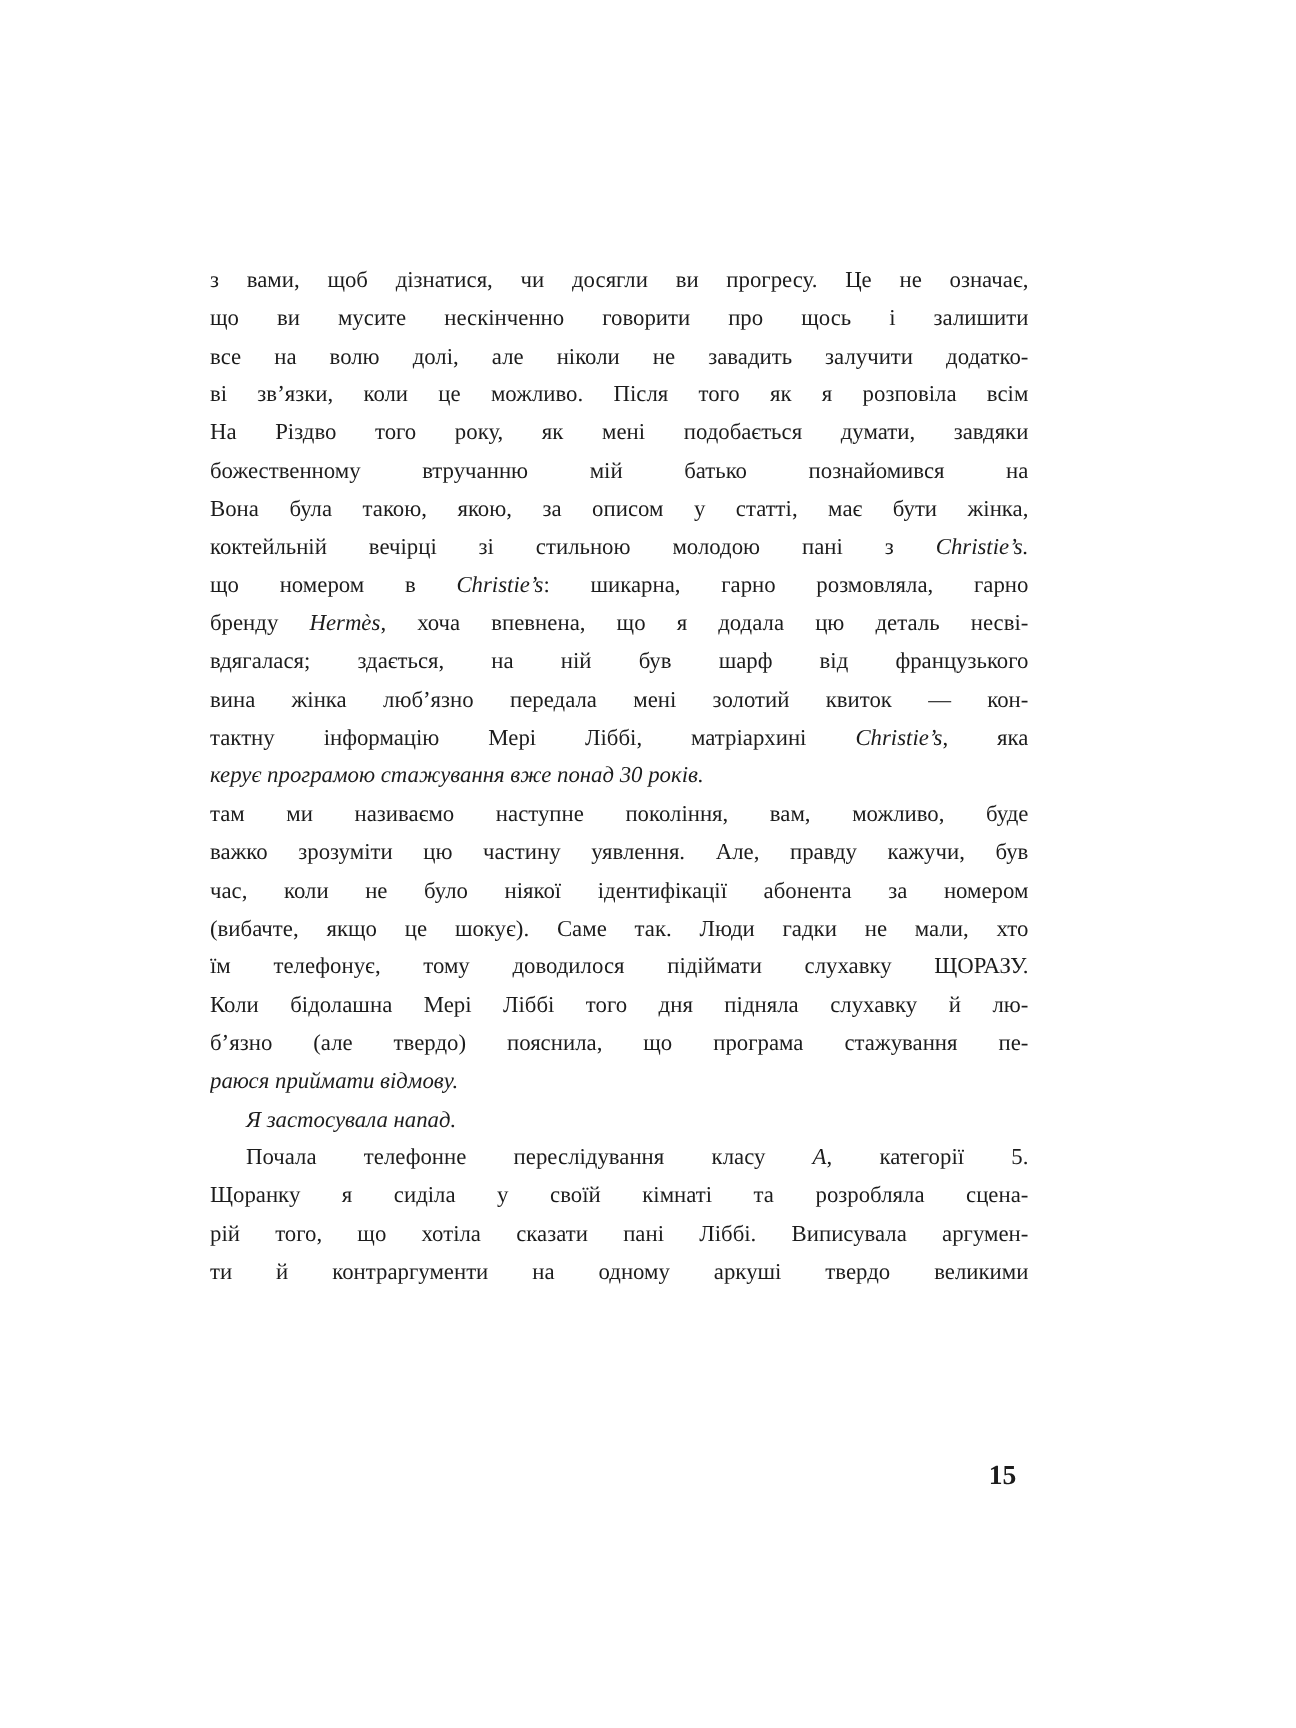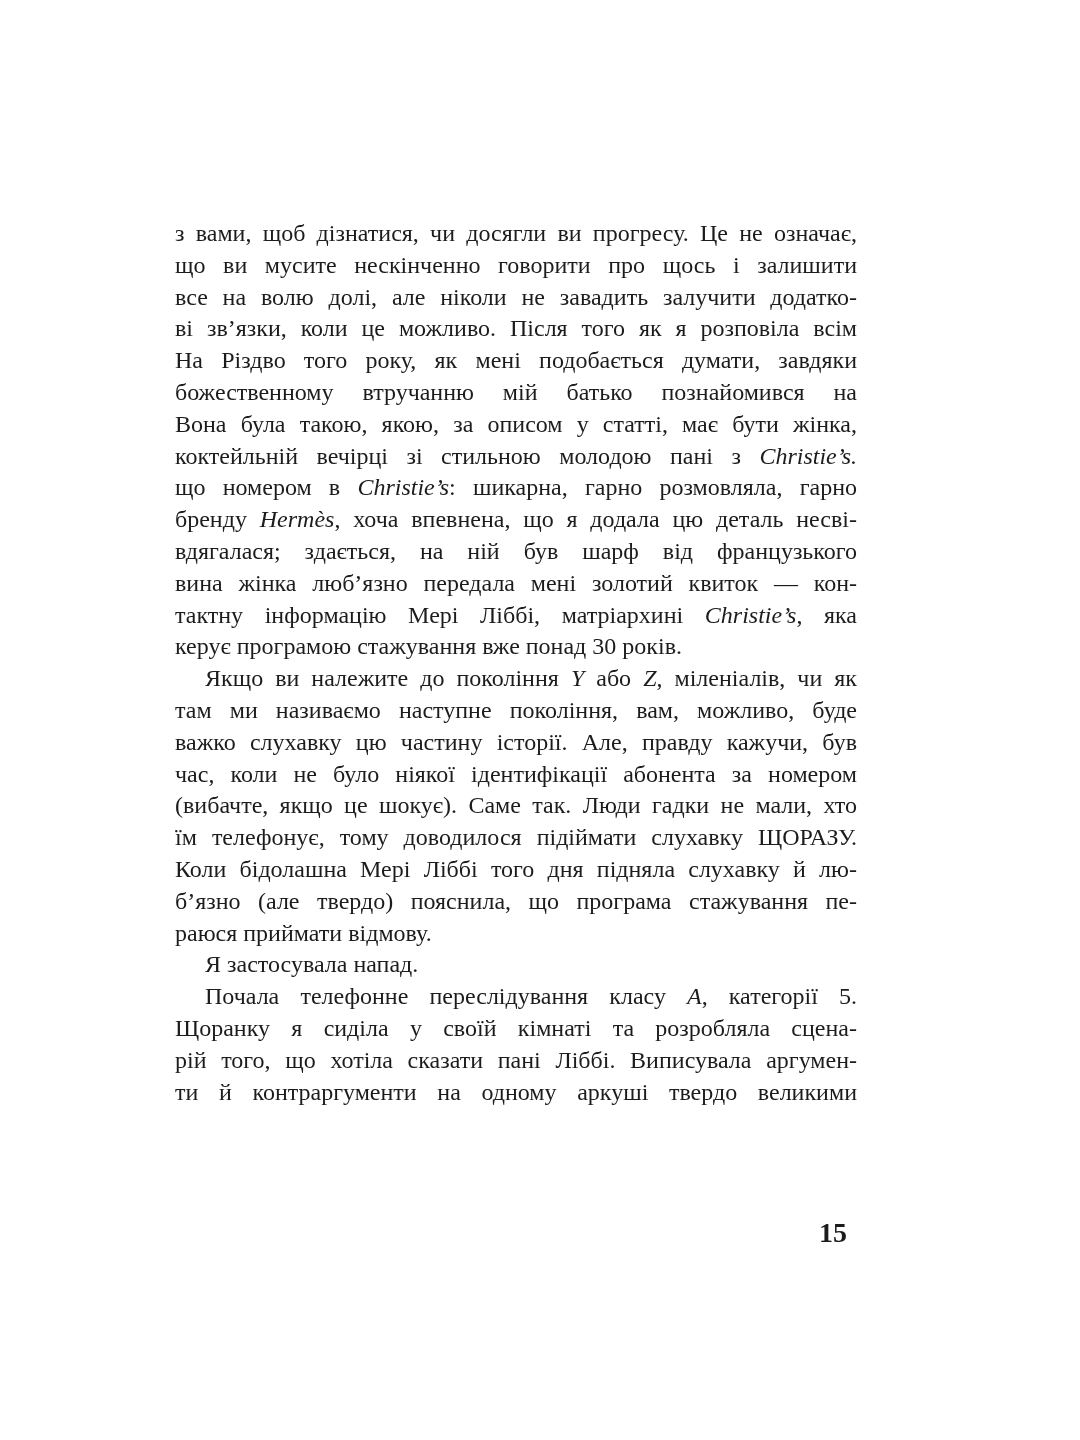--- a/index.html
+++ b/index.html
@@ -17,47 +17,48 @@
   .book-page {
     position: absolute;
     inset: 0;
     background: #ffffff;
   }
   .text-block {
     position: absolute;
     left: 175px;
     top: 218px;
     width: 682px;
-    font-size: 24px;
+    font-size: 19px;
   }
   .line {
     height: 31.8px;
     line-height: 31.8px;
     text-align: justify;
     text-align-last: justify;
     overflow: hidden;
     white-space: normal;
   }
   .line.no-justify {
     text-align: center;
     text-align-last: left;
+    font-style: italic;
   }
   .line.indent {
     text-indent: 30px;
   }
   .line em {
     font-style: italic;
   }
   .folio {
     position: absolute;
     left: 175px;
     top: 1217px;
     width: 672px;
     text-align: right;
-    font-size: 28px;
+    font-size: 23px;
     font-weight: bold;
     color: #1c1c1c;
   }
 </style>
 </head>
 <body>
 
 <div class="book-page">
   <div class="text-block" id="text-block">
       <div class="line"><span>з вами, щоб дізнатися, чи досягли ви прогресу. Це не означає,</span></div>
@@ -67,23 +68,22 @@
       <div class="line"><span>На Різдво того року, як мені подобається думати, завдяки</span></div>
       <div class="line"><span>божественному втручанню мій батько познайомився на</span></div>
       <div class="line"><span>Вона була такою, якою, за описом у статті, має бути жінка,</span></div>
       <div class="line"><span>коктейльній вечірці зі стильною молодою пані з </span><em>Christie’s.</em></div>
       <div class="line"><span>що номером в </span><em>Christie’s</em><span>: шикарна, гарно розмовляла, гарно</span></div>
       <div class="line"><span>бренду </span><em>Hermès</em><span>, хоча впевнена, що я додала цю деталь несві-</span></div>
       <div class="line"><span>вдягалася; здається, на ній був шарф від французького</span></div>
       <div class="line"><span>вина жінка люб’язно передала мені золотий квиток — кон-</span></div>
       <div class="line"><span>тактну інформацію Мері Ліббі, матріархині </span><em>Christie’s</em><span>, яка</span></div>
       <div class="line no-justify"><span>керує програмою стажування вже понад 30 років.</span></div>
-      <div class="line indent"><span>Якщо ви належите до покоління </span><em>Y</em><span> або </span><em>Z</em><span>, міленіалів, чи як</span></div>
       <div class="line"><span>там ми називаємо наступне покоління, вам, можливо, буде</span></div>
-      <div class="line"><span>важко слухавку цю частину історії. Але, правду кажучи, був</span></div>
+      <div class="line"><span>важко зрозуміти цю частину уявлення. Але, правду кажучи, був</span></div>
       <div class="line"><span>час, коли не було ніякої ідентифікації абонента за номером</span></div>
       <div class="line"><span>(вибачте, якщо це шокує). Саме так. Люди гадки не мали, хто</span></div>
       <div class="line"><span>їм телефонує, тому доводилося підіймати слухавку ЩОРАЗУ.</span></div>
       <div class="line"><span>Коли бідолашна Мері Ліббі того дня підняла слухавку й лю-</span></div>
       <div class="line"><span>б’язно (але твердо) пояснила, що програма стажування пе-</span></div>
       <div class="line no-justify"><span>раюся приймати відмову.</span></div>
       <div class="line no-justify indent"><span>Я застосувала напад.</span></div>
       <div class="line indent"><span>Почала телефонне переслідування класу </span><em>А</em><span>, категорії 5.</span></div>
       <div class="line"><span>Щоранку я сиділа у своїй кімнаті та розробляла сцена-</span></div>
       <div class="line"><span>рій того, що хотіла сказати пані Ліббі. Виписувала аргумен-</span></div>

